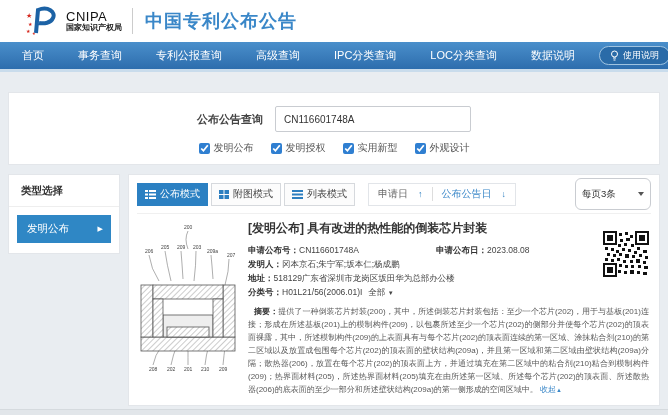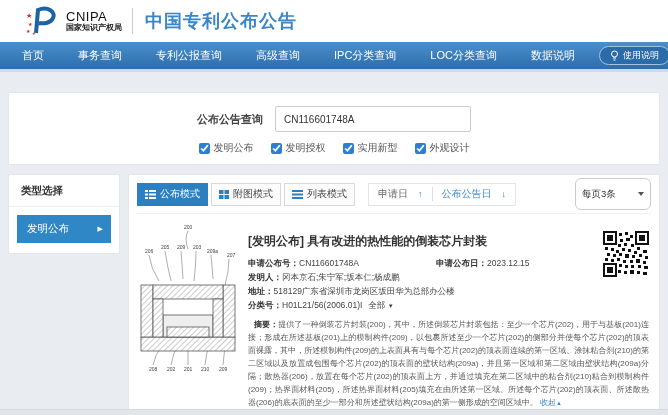--- a/index.html
+++ b/index.html
@@ -58,21 +58,21 @@
   .sort-div { width:1px; height:14px; background:#ddd; }
   .tb-spacer { flex:1; }
   .page-size { width:76px; height:32px; border:1px solid #c9ccd1; border-radius:6px; display:flex; align-items:center;
                justify-content:space-between; padding:0 6px; font-size:9.5px; color:#333; cursor:pointer; background:#fff; }
   .chev { width:0; height:0; border-left:3.5px solid transparent; border-right:3.5px solid transparent; border-top:4.5px solid #555; }
 
   
   .result-card { display:flex; margin-top:6px; border-top:1px solid #f0f0f0; padding-top:5px; }
   .thumb { width:102px; height:158px; margin-right:9px; flex:none; }
   .result-main { flex:1; position:relative; min-width:0; }
-  .result-title { font-size:12px; font-weight:bold; color:#333; margin:14px 0 7px 0; }
+  .result-title { font-size:12px; font-weight:bold; color:#333; margin:1px 0 7px 0; }
   .f-row { display:flex; line-height:13px; margin-bottom:1px; font-size:8.5px; }
   .f-cell-l { width:188px; flex:none; white-space:nowrap; overflow:hidden; }
   .f-cell-r { flex:1; white-space:nowrap; }
   .f-row b { color:#333; }
   .f-row span { color:#444; }
   .more-link { color:#3a87c8; margin-left:6px; cursor:pointer; font-size:8.5px; text-decoration:none; }
   .more-arrow { font-size:6px; color:#3a87c8; }
   .qr { position:absolute; top:12px; right:2px; width:46px; height:46px; }
   .abstract { margin-top:5px; font-size:8px; line-height:13px; color:#595959; text-align:justify; padding-right:2px; }
   .abstract b { color:#333;margin-left:6px; }
@@ -257,21 +257,21 @@
           <div class="result-title">
             <span>[发明公布]</span>
             <span>具有改进的热性能的倒装芯片封装</span>
           </div>
 
           <div class="f-row">
             <div class="f-cell-l">
               <b>申请公布号：</b><span>CN116601748A</span>
             </div>
             <div class="f-cell-r">
-              <b>申请公布日：</b><span>2023.12.15</span>
+              <b>申请公布日：</b><span>2023.08.08</span>
             </div>
           </div>
           <div class="f-row">
             <div class="f-cell-r">
               <b>发明人：</b><span>冈本京石;朱宁军;坂本仁;杨成鹏</span>
             </div>
           </div>
           <div class="f-row">
             <div>
               <b>地址：</b><span>518129广东省深圳市龙岗区坂田华为总部办公楼</span>

